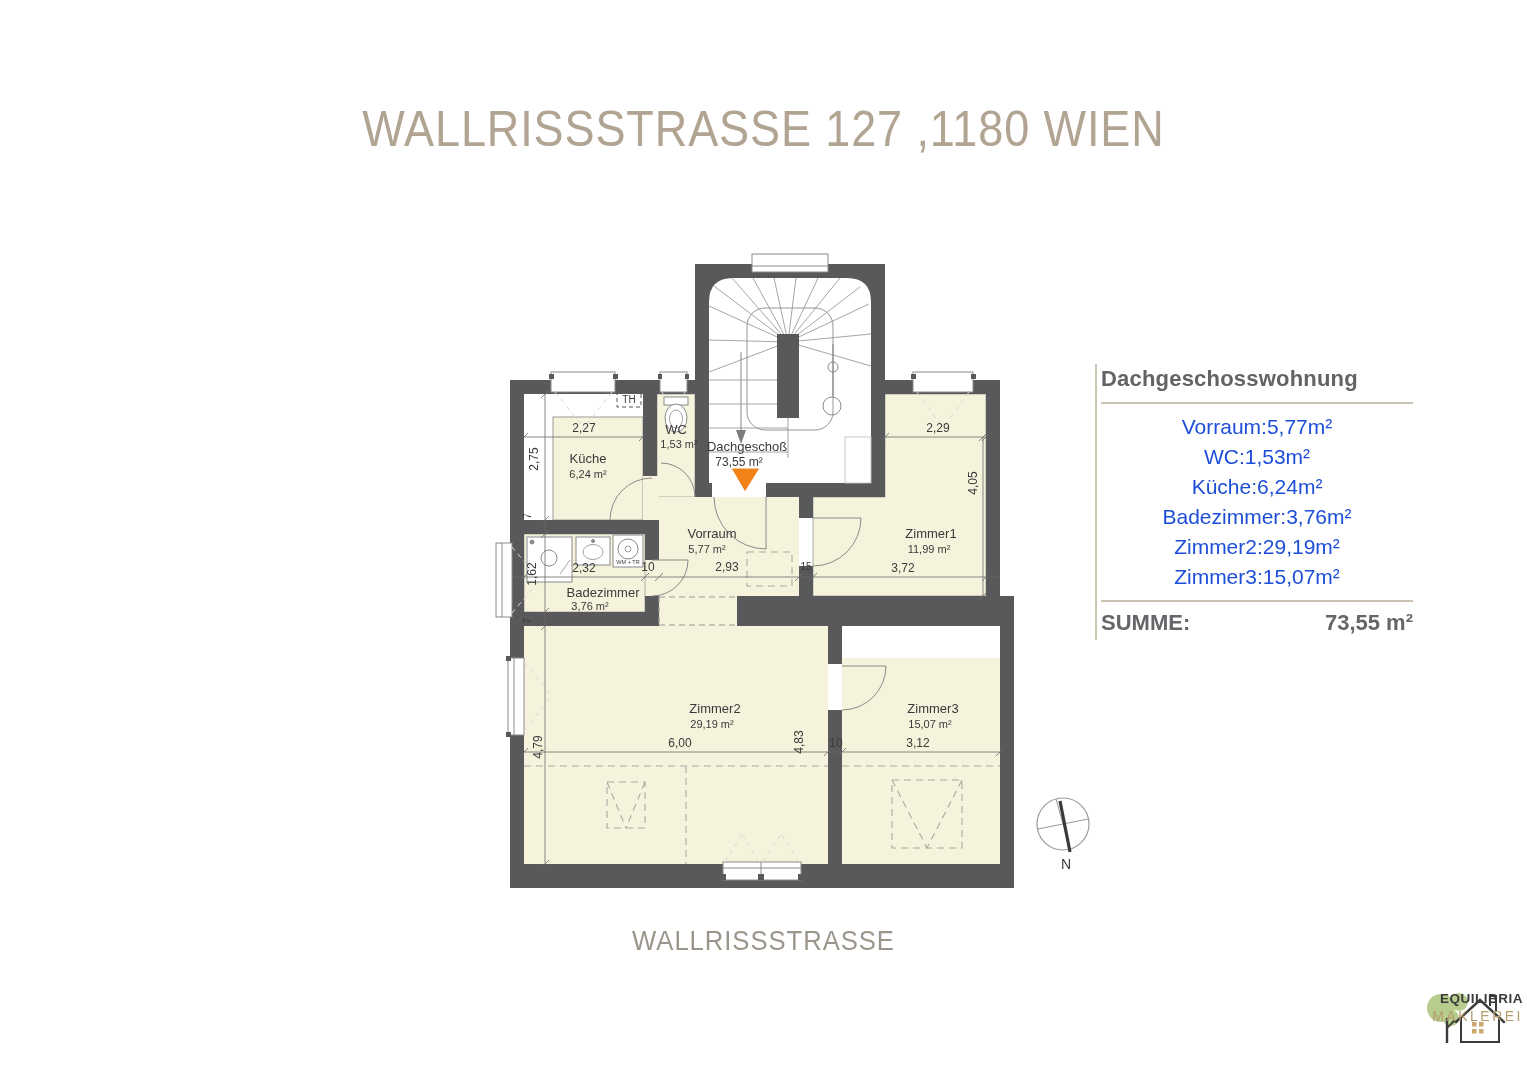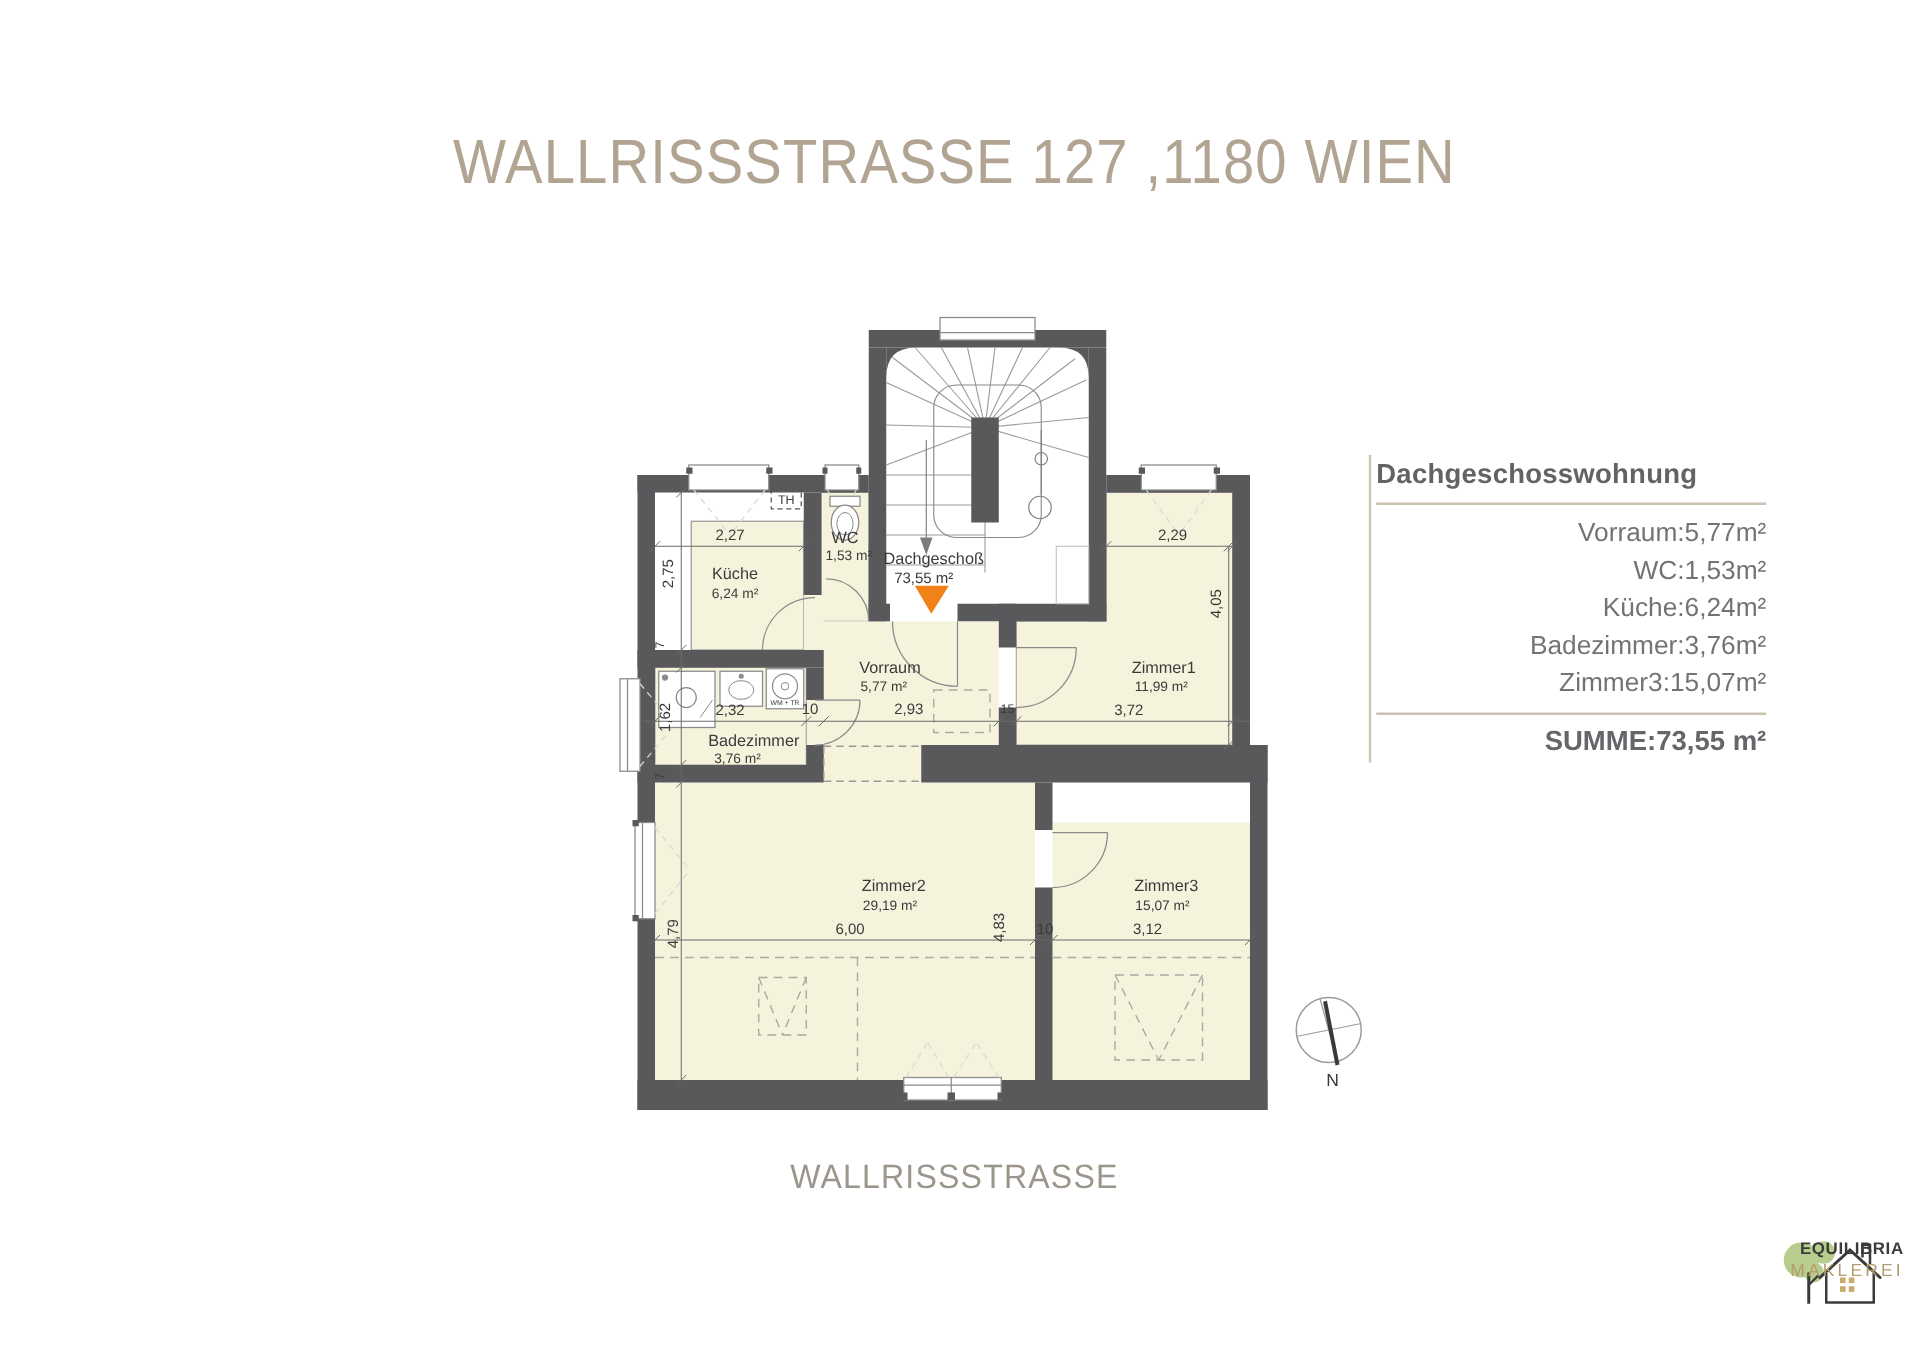--- a/index.html
+++ b/index.html
@@ -11,23 +11,23 @@
       transform:scaleX(.9);transform-origin:50% 50%;font-weight:400;}
   
   #street-label{position:absolute;top:926px;left:0;width:1527px;text-align:center;
       font-size:27px;letter-spacing:1px;color:#9b958c;transform:scaleX(.95);}
   
   #legend{position:absolute;left:1095px;top:364px;width:318px;
       border-left:2px solid #cdc5b4;padding-left:4px;box-sizing:border-box;}
   #legend .lg-title{font-size:22px;color:#636366;font-weight:600;letter-spacing:.2px;
       padding:2px 0 10px 0;}
   #legend .lg-hr{border:none;border-top:2px solid #cbc2b1;margin:0 0 8px 0;}
-  #legend .lg-row{display:flex;justify-content:flex-end;font-size:21px;
-      color:#737373;line-height:30px;}
-  #legend .lg-sum{display:flex;justify-content:flex-end;font-size:22px;
+  #legend .lg-row{display:flex;justify-content:center;font-size:21px;
+      color:#1d4ed8;line-height:30px;}
+  #legend .lg-sum{display:flex;justify-content:space-between;font-size:22px;
       color:#66666a;font-weight:700;line-height:34px;margin-top:4px;}
   #legend .lg-hr2{border:none;border-top:2px solid #cbc2b1;margin:8px 0 0 0;}
   
   #logo{position:absolute;left:1408px;top:990px;width:115px;text-align:right;}
   #logo .logo-name{font-size:13.5px;font-weight:700;color:#3a3c3a;letter-spacing:.5px;margin-top:1px;}
   #logo .logo-sub{font-size:14px;color:#b59c6d;letter-spacing:2.5px;margin-top:2px;}
   
   #plan-svg{position:absolute;left:0;top:0;}
   #plan-svg text{font-family:"Liberation Sans",sans-serif;fill:#3a3a3a;}
   .room-name{font-size:13px;}
@@ -406,20 +406,24 @@
     </div>
     <div class="lg-row">
       <span>Küche:</span>
       <span>6,24m²</span>
     </div>
     <div class="lg-row">
       <span>Badezimmer:</span>
       <span>3,76m²</span>
     </div>
     <div class="lg-row">
+      <span>Zimmer2:</span>
+      <span>29,19m²</span>
+    </div>
+    <div class="lg-row">
       <span>Zimmer3:</span>
       <span>15,07m²</span>
     </div>
     <hr class="lg-hr2">
     <div class="lg-sum">
       <span>SUMME:</span>
       <span>73,55 m²</span>
     </div>
   </div>
 

